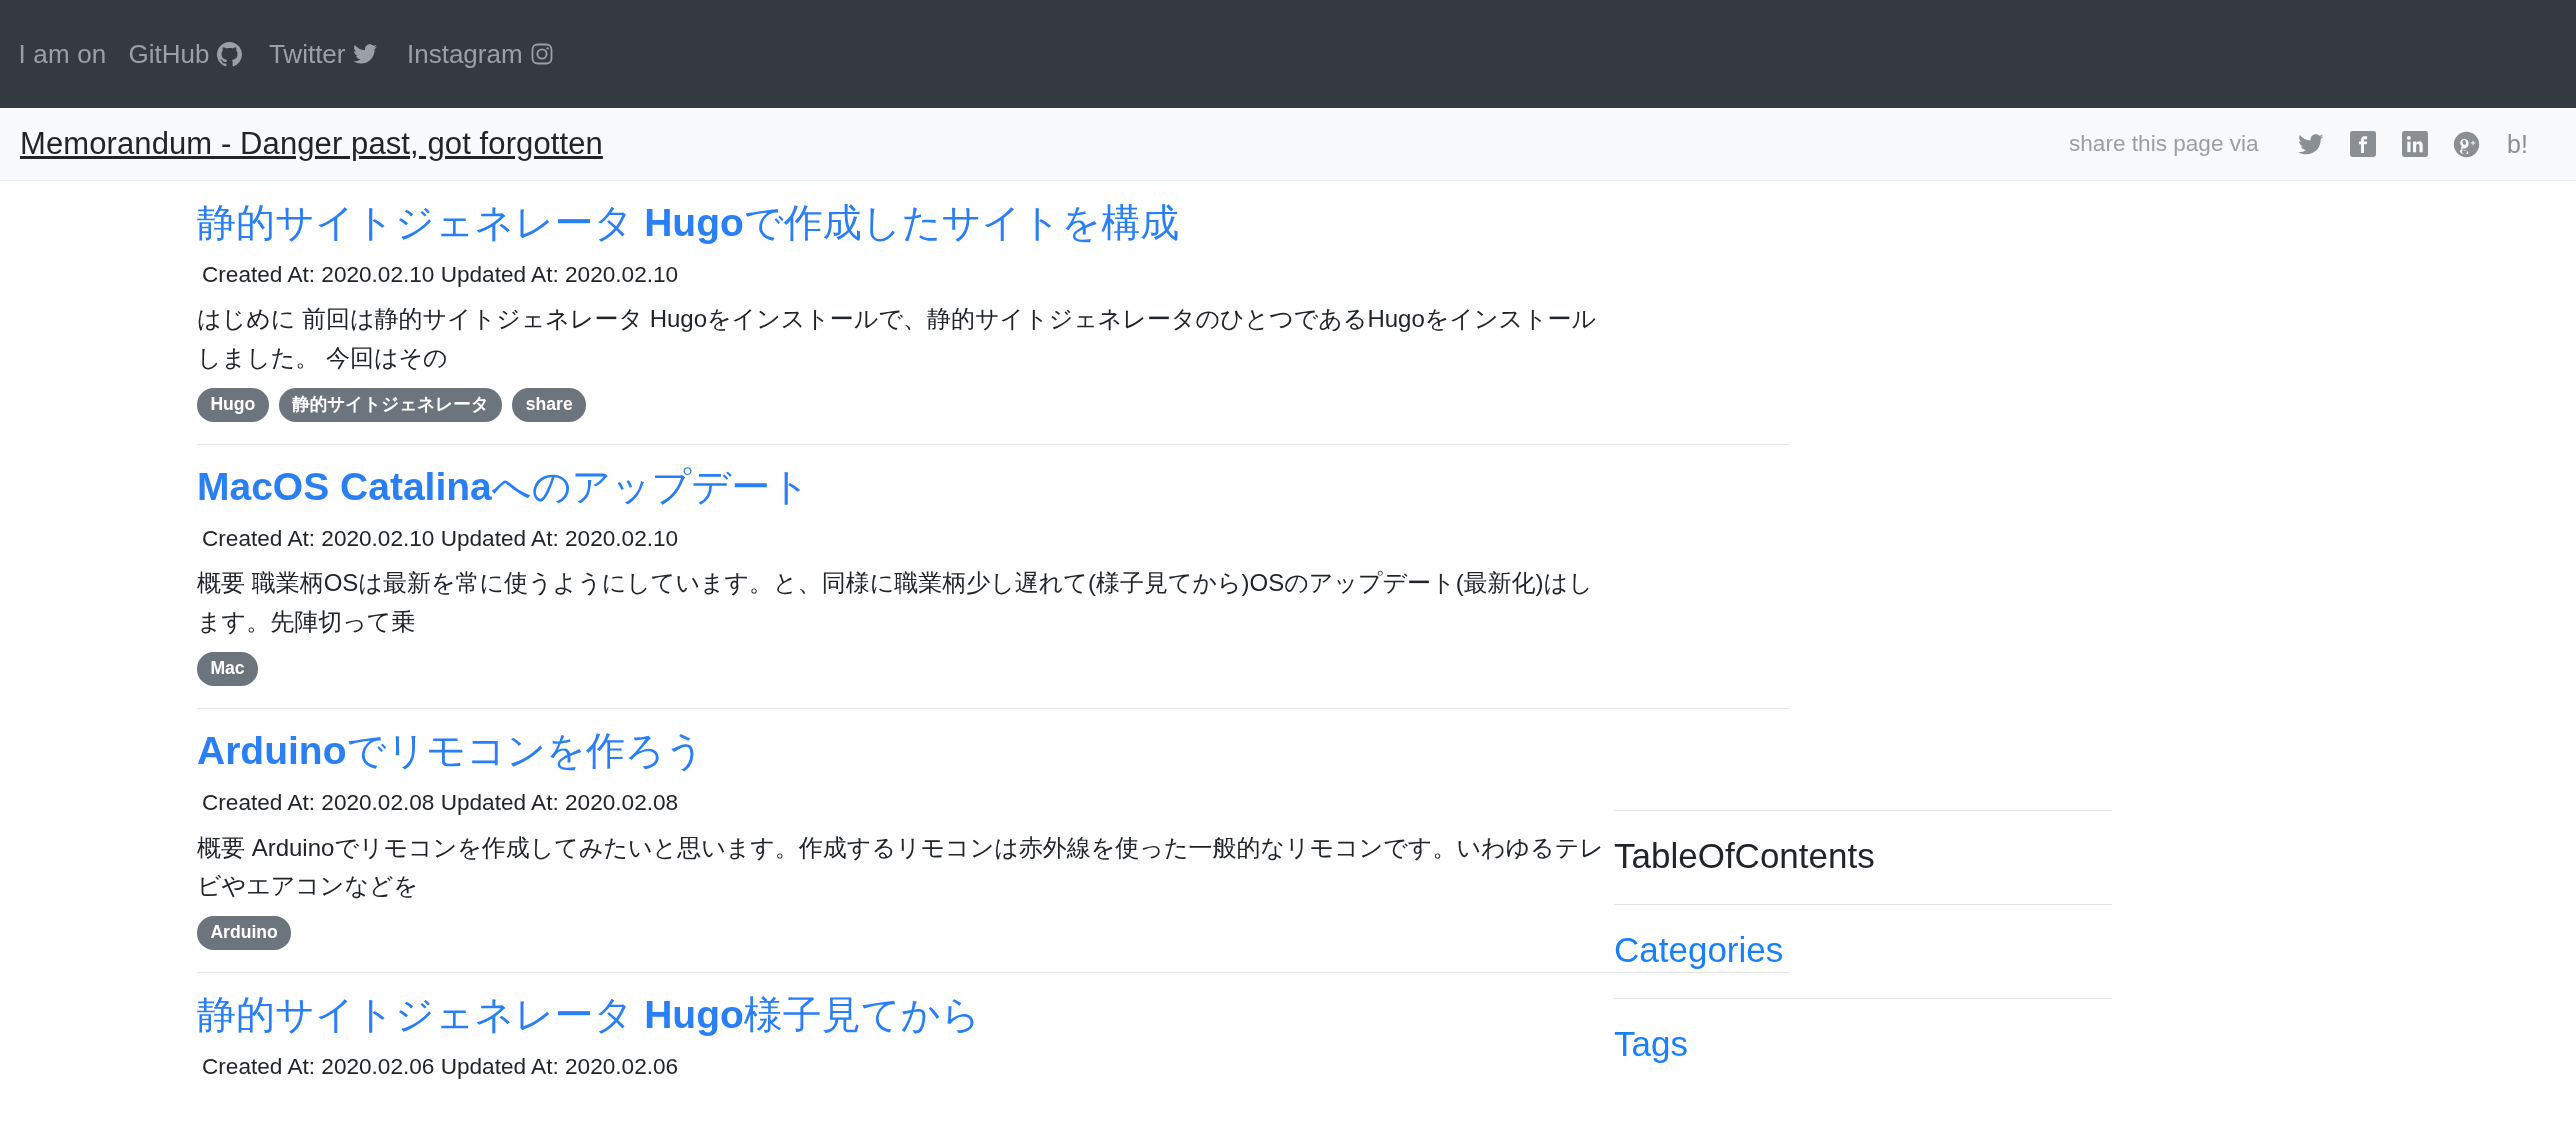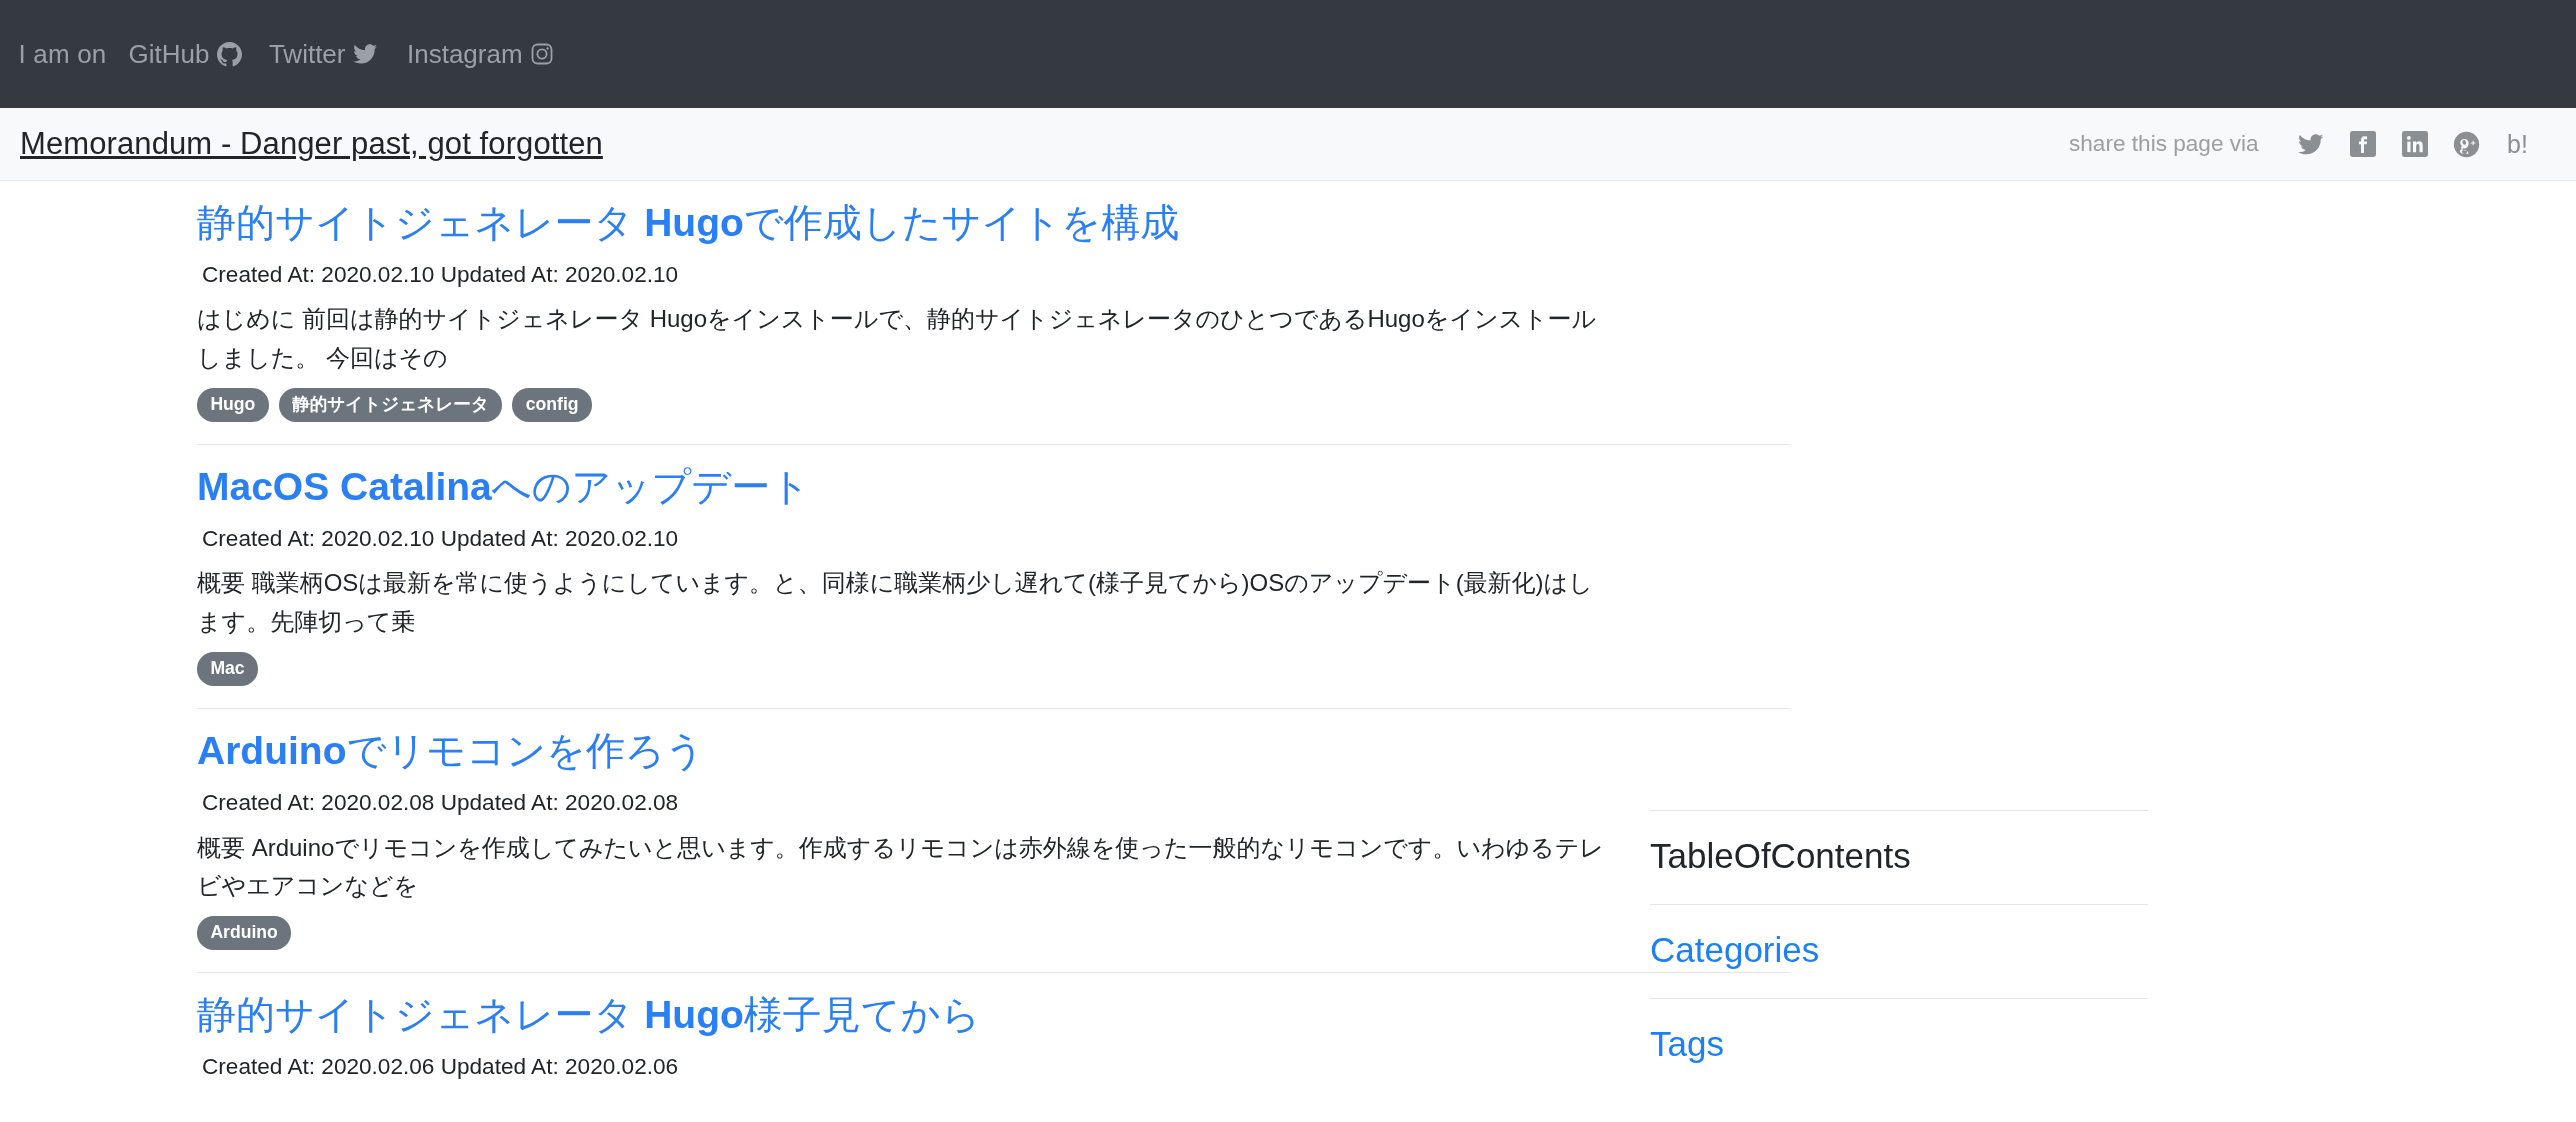--- a/index.html
+++ b/index.html
@@ -91,21 +91,20 @@
     padding-top: 0;
   }
   .content {
     width: 1614px;
     padding: 0 0 0 197px;
   }
   .sidebar {
     width: 535px;
     padding-top: 29px;
     padding-right: 0;
-    margin-left: 36px;
   }
 
   
   .article { padding-top: 16.7px; }
   .article-title {
     font-size: 39px;
     color: #2a7ff4;
     line-height: 1.28;
     margin: 0 0 11.7px 0;
     font-weight: 400;
@@ -244,21 +243,21 @@
 
   <main class="content">
 
     <article class="article">
       <a class="article-title" href="#"><span>静的サイトジェネレータ </span><span class="latin">Hugo</span><span>で作成したサイトを構成</span></a>
       <div class="article-meta">Created At: 2020.02.10 Updated At: 2020.02.10</div>
       <div class="article-summary">はじめに 前回は静的サイトジェネレータ Hugoをインストールで、静的サイトジェネレータのひとつであるHugoをインストールしました。 今回はその</div>
       <div class="tags">
         <a class="tag" href="#">Hugo</a>
         <a class="tag" href="#">静的サイトジェネレータ</a>
-        <a class="tag" href="#">config</a>
+        <a class="tag" href="#">share</a>
       </div>
       <div class="divider"></div>
     </article>
 
     <article class="article">
       <a class="article-title" href="#"><span></span><span class="latin">MacOS Catalina</span><span>へのアップデート</span></a>
       <div class="article-meta">Created At: 2020.02.10 Updated At: 2020.02.10</div>
       <div class="article-summary">概要 職業柄OSは最新を常に使うようにしています。と、同様に職業柄少し遅れて(様子見てから)OSのアップデート(最新化)はします。先陣切って乗</div>
       <div class="tags">
         <a class="tag" href="#">Mac</a>

